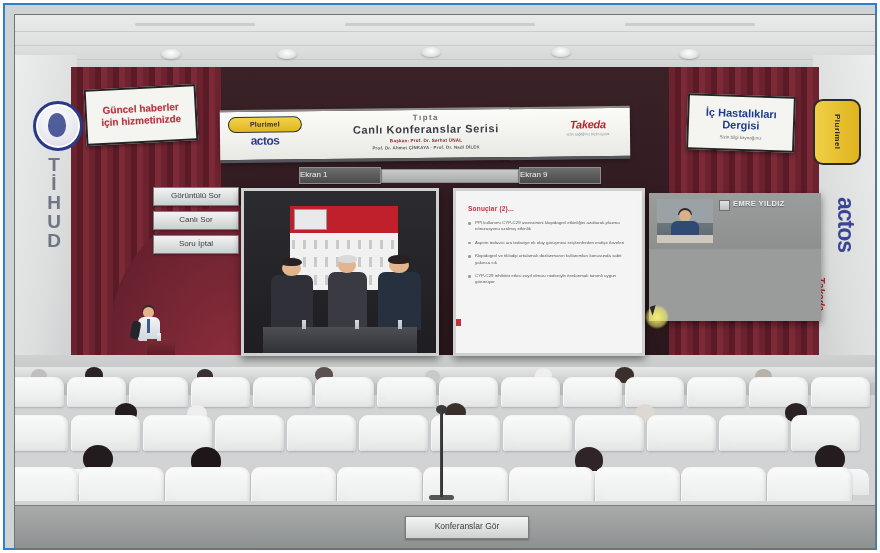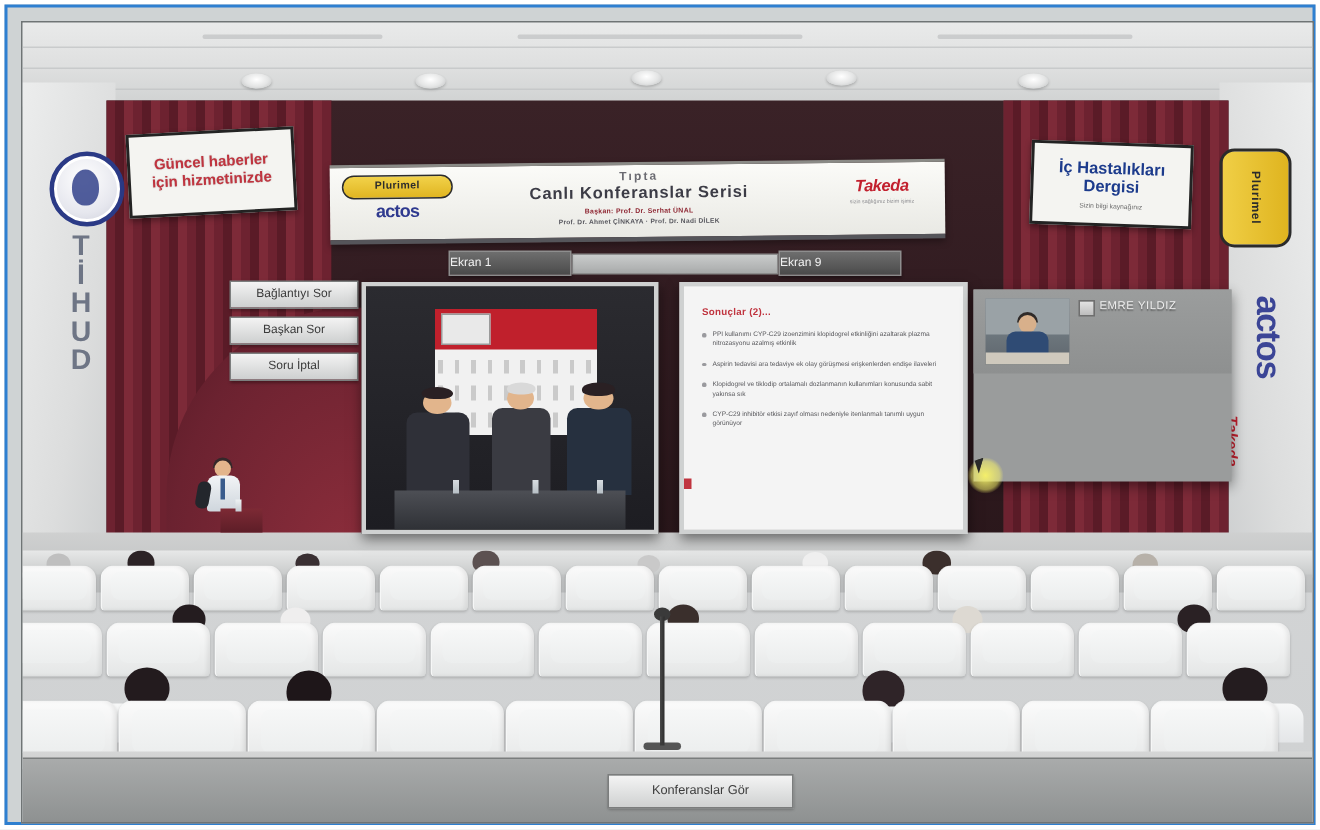--- a/index.html
+++ b/index.html
@@ -166,21 +166,21 @@
   .ct-head{position:absolute;left:22px;top:11px;width:12px;height:12px;border-radius:50%;
       background:#d8b08b;}
   .ct-hair{position:absolute;left:21px;top:9px;width:14px;height:7px;
       border-radius:7px 7px 0 0;background:#2f2a28;}
   .ct-body{position:absolute;left:14px;top:22px;width:28px;height:16px;
       border-radius:6px 6px 0 0;background:#2f4b74;}
   .ct-desk{position:absolute;left:0;bottom:0;width:56px;height:8px;background:#cfc9bd;}
   .chat-icon{position:absolute;left:70px;top:7px;width:9px;height:9px;
       background:linear-gradient(#e3e3e3,#bdbdbd);border:1px solid #6f6f6f;}
   .chat-name{position:absolute;left:84px;top:6px;color:#efefef;font-size:7.5px;
-      font-weight:normal;letter-spacing:.4px;text-shadow:0 1px 1px rgba(0,0,0,.4);}
+      font-weight:bold;letter-spacing:.4px;text-shadow:0 1px 1px rgba(0,0,0,.4);}
   .chat-msg{position:absolute;left:0;top:56px;width:172px;height:72px;
       background:#efefef;box-sizing:border-box;padding:10px 12px;}
   .chat-msg-txt{color:#4a4a4e;font-size:7.5px;line-height:11px;}
 
   
   .cursor{position:absolute;left:630px;top:290px;width:24px;height:24px;border-radius:50%;
       background:radial-gradient(circle,#f4ef6a 0%,rgba(244,239,106,.55) 55%,rgba(244,239,106,0) 72%);}
   .cursor-arrow{position:absolute;left:636px;top:291px;width:0;height:0;
       border-left:6px solid #2a2a2a;border-bottom:9px solid transparent;
       border-top:0 solid transparent;transform:rotate(-18deg);}
@@ -317,22 +317,22 @@
           </div>
         </div>
 
         <div class="tabs">
           <div class="tab-gap"></div>
           <div class="tab t1">Ekran 1</div>
           <div class="tab t2">Ekran 9</div>
         </div>
 
         <div class="sidebtns">
-          <div class="sbtn">Bağlantıyı Sor</div>
-          <div class="sbtn">Başkan Sor</div>
+          <div class="sbtn">Görüntülü Sor</div>
+          <div class="sbtn">Canlı Sor</div>
           <div class="sbtn">Soru İptal</div>
         </div>
 
         <div class="screen-video">
           <div class="vid">
             <div class="vid-backdrop"></div>
             <div class="vid-red"></div>
             <div class="vid-redlogo"></div>
             <div class="vid-logorow" style="top:30%"></div>
             <div class="vid-logorow" style="top:41%"></div>

